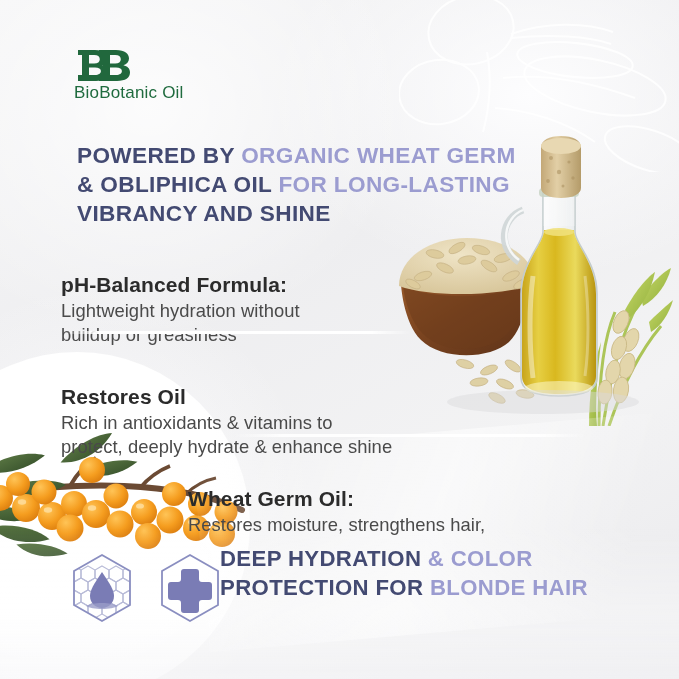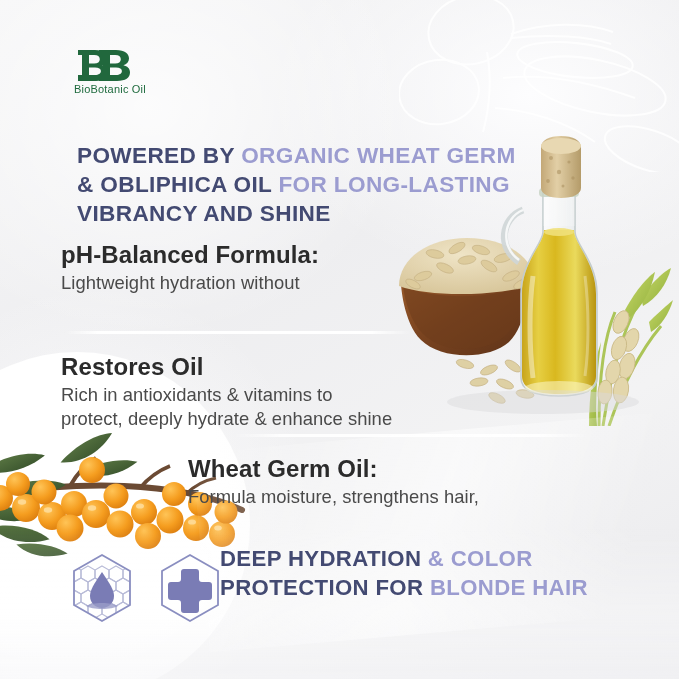--- a/index.html
+++ b/index.html
@@ -39,36 +39,36 @@
   }
   .sheen-diag {
     position:absolute; left:200px; top:430px; width:520px; height:200px;
     background:linear-gradient(115deg, rgba(255,255,255,0) 0%, rgba(255,255,255,.55) 45%, rgba(255,255,255,0) 80%);
     transform:rotate(-5deg); pointer-events:none;
   }
 
   
   .logo { position:absolute; left:74px; top:48px; width:130px; }
   .logo-mark { display:block; }
-  .logo-text { font-size:11px; letter-spacing:.2px; color:#1f6b3e; margin-top:1px;
+  .logo-text { font-size:17px; letter-spacing:.2px; color:#1f6b3e; margin-top:1px;
                font-family:"Liberation Sans", sans-serif; white-space:nowrap; }
 
   
   .headline {
     position:absolute; left:77px; top:141px; width:470px;
     font-size:22.6px; font-weight:bold; line-height:1.29;
     letter-spacing:.35px; text-transform:uppercase;
   }
   .hl-dark  { color:#434a72; }
   .hl-light { color:#9b9cd0; }
 
   
   .block { position:absolute; }
-  .block h3 { font-size:24px; font-weight:bold; color:#2b2b2b; letter-spacing:.1px;
-              line-height:1.28; }
+  .block h3 { font-size:21px; font-weight:bold; color:#2b2b2b; letter-spacing:.1px;
+              line-height:1.28;margin-top:32px; }
   .block p  { font-size:18.4px; font-weight:300; color:#4a4a4a; line-height:1.33;
               letter-spacing:.05px; }
 
   #block-ph    { left:61px; top:240px; width:368px; }
   #block-obl   { left:61px; top:352px; width:410px; }
   #block-wheat { left:188px; top:454px; width:420px; text-align:left; }
 
   .divider { position:absolute; height:3px; border-radius:2px;
              background:linear-gradient(90deg, rgba(255,255,255,0) 0%, #ffffff 10%, #ffffff 88%, rgba(255,255,255,0) 100%); }
   #div-1 { left:64px; top:331px; width:348px; }
@@ -324,35 +324,36 @@
       </g>
     </svg>
   </div>
 
   <div class="sheen-diag"></div>
   <div class="sheen-bottom"></div>
 
   <div class="block" id="block-ph">
     <h3>pH-Balanced Formula:</h3>
     <p>Lightweight hydration without</p>
+    <p>buildup or greasiness</p>
   </div>
 
   <div class="divider" id="div-1"></div>
 
   <div class="block" id="block-obl">
     <h3>Restores Oil</h3>
     <p>Rich in antioxidants &amp; vitamins to</p>
     <p>protect, deeply hydrate &amp; enhance shine</p>
   </div>
 
   <div class="divider" id="div-2"></div>
 
   <div class="block" id="block-wheat">
     <h3>Wheat Germ Oil:</h3>
-    <p>Formula moisture, strengthens hair,</p>
+    <p>Restores moisture, strengthens hair,</p>
   </div>
 
   <div class="badges">
     <svg class="badge" viewBox="0 0 72 72">
       <defs>
         <clipPath id="hexClip">
           <path d="M36 3 L64 19 L64 53 L36 69 L8 53 L8 19 Z"></path>
         </clipPath>
       </defs>
       <g clip-path="url(#hexClip)" fill="none" stroke="#b9bcd8" stroke-width="1.2">

